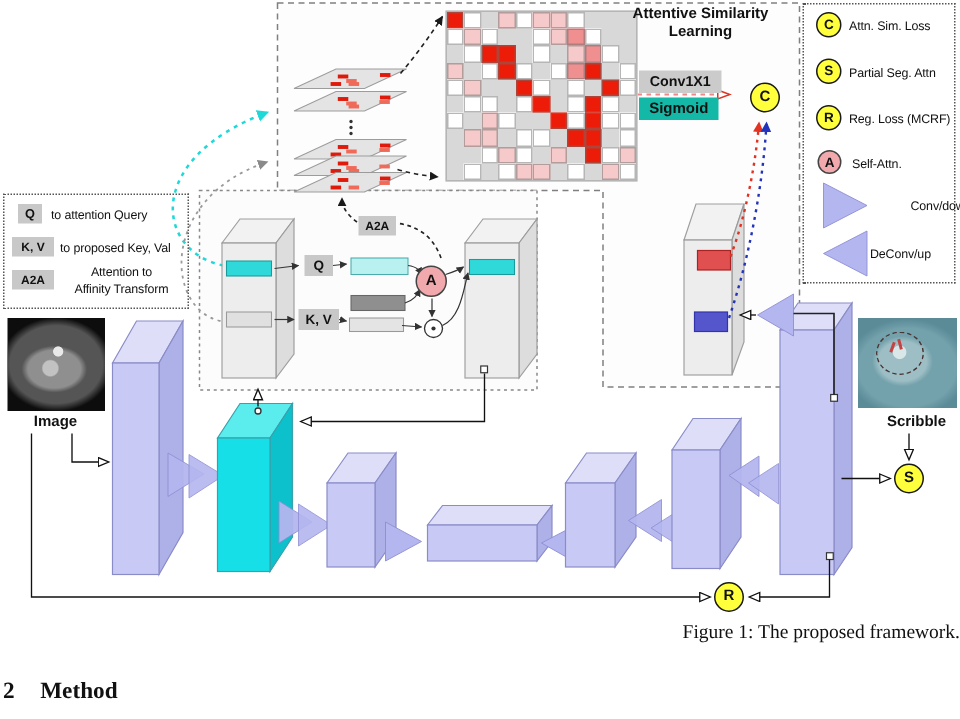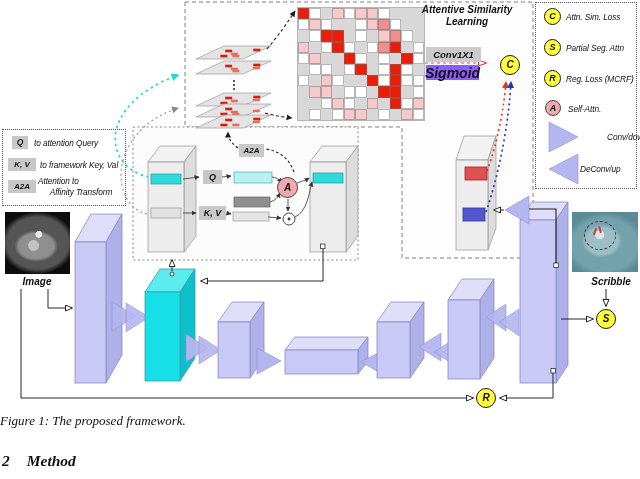--- a/index.html
+++ b/index.html
@@ -1,17 +1,17 @@
 <!DOCTYPE html>
 <html><head>
 <meta charset="utf-8">
 <style>
   html,body{margin:0;padding:0;background:#fff;}
   #stage{position:relative;width:640px;height:479px;background:#fff;overflow:hidden;
-         font-family:"Liberation Sans",sans-serif;color:#111;font-style:italic;}
+         font-family:"Liberation Sans",sans-serif;color:#111;}
   #diagram{position:absolute;left:0;top:0;}
   
   #heatmap{position:absolute;left:297px;top:7px;width:126px;height:112px;display:grid;
            grid-template-columns:repeat(11,1fr);grid-template-rows:repeat(10,1fr);
            background:#d8d8d8;border:1px solid #b5b5b5;}
   .hm-cell{width:100%;height:100%;}
   
   .chip{position:absolute;background:#c8c8c8;color:#111;font-weight:bold;
         display:flex;align-items:center;justify-content:center;line-height:1;}
   
@@ -35,21 +35,21 @@
   #scribble-image{position:absolute;left:572px;top:212px;width:66px;height:60px;
     background:
       radial-gradient(circle at 42% 38%, #d9e7e9 0 8%, rgba(0,0,0,0) 9%),
       radial-gradient(ellipse 55% 50% at 45% 48%, #9cbec4 0 44%, rgba(0,0,0,0) 56%),
       radial-gradient(ellipse 85% 75% at 50% 55%, #73a1ac 0 58%, rgba(0,0,0,0) 72%),
       #5a8b97;}
   #scribble-contour{position:absolute;left:12px;top:9px;width:30px;height:27px;
     border:1.2px dashed #4a3535;border-radius:50%;}
   .scribble-mark{position:absolute;background:#c24444;width:2px;height:7px;}
   
-  #figure-caption{position:absolute;left:0;top:413px;width:640px;text-align:left;
+  #figure-caption{position:absolute;left:0;top:413px;width:640px;text-align:right;
     font-family:"Liberation Serif",serif;font-size:13px;}
   #section-heading{position:absolute;left:2px;top:452px;font-family:"Liberation Serif",serif;
     font-weight:bold;font-size:15.5px;}
   #section-heading .num{margin-right:17px;}
 </style>
 </head>
 <body>
 
 <div id="stage">
 
@@ -372,35 +372,35 @@
       <div class="hm-cell"></div>
       <div class="hm-cell" style="background: rgb(255, 255, 255); box-shadow: rgba(110, 110, 110, 0.5) 0px 0px 0px 1px inset;"></div>
       <div class="hm-cell"></div>
       <div class="hm-cell" style="background: rgb(246, 202, 202); box-shadow: rgba(110, 110, 110, 0.5) 0px 0px 0px 1px inset;"></div>
       <div class="hm-cell" style="background: rgb(255, 255, 255); box-shadow: rgba(110, 110, 110, 0.5) 0px 0px 0px 1px inset;"></div>
     </div>
 
   <div class="titletxt" style="left:402px;top:4px;width:130px;font-size:10px;">Attentive Similarity</div>
   <div class="titletxt" style="left:402px;top:16px;width:130px;font-size:10px;">Learning</div>
   <div class="chip" style="left:426px;top:47px;width:55px;height:15px;font-size:9.5px;background:#cbcbcb;">Conv1X1</div>
-  <div class="chip" style="left:426px;top:65px;width:53px;height:15px;font-size:14px;background:#8b5cf6;">Sigmoid</div>
+  <div class="chip" style="left:426px;top:65px;width:53px;height:15px;font-size:10px;background:#14b8a6;">Sigmoid</div>
   <div class="node yellow" style="left:500px;top:55px;width:20px;height:20px;font-size:10px;">C</div>
 
   <div class="chip" style="left:203px;top:170px;width:19px;height:14px;font-size:9px;">Q</div>
   <div class="chip" style="left:199px;top:206px;width:27px;height:14px;font-size:9px;">K, V</div>
   <div class="chip" style="left:239px;top:144px;width:25px;height:13px;font-size:8px;">A2A</div>
   <div class="node pink" style="left:277px;top:177px;width:21px;height:21px;font-size:10px;border-color:#444;">A</div>
 
   <div class="legendbox" style="left:2px;top:129px;width:124px;height:77px;"></div>
   <div class="chip" style="left:12px;top:136px;width:16px;height:13px;font-size:8.5px;">Q</div>
   <div class="leg-label" style="left:34px;top:138px;">to attention Query</div>
   <div class="chip" style="left:8px;top:158px;width:28px;height:13px;font-size:8px;">K, V</div>
-  <div class="leg-label" style="left:40px;top:160px;">to framework Key, Val</div>
+  <div class="leg-label" style="left:40px;top:160px;">to proposed Key, Val</div>
   <div class="chip" style="left:8px;top:180px;width:28px;height:13px;font-size:8px;">A2A</div>
-  <div class="leg-label" style="left:38px;top:176px;width:86px;text-align:left;">Attention to</div>
+  <div class="leg-label" style="left:38px;top:176px;width:86px;text-align:center;">Attention to</div>
   <div class="leg-label" style="left:38px;top:187px;width:86px;text-align:center;">Affinity Transform</div>
 
   <div class="legendbox" style="left:535px;top:2px;width:102px;height:187px;"></div>
   <div class="node yellow" style="left:544px;top:8px;width:17px;height:17px;font-size:9px;">C</div>
   <div class="leg-label" style="left:566px;top:12px;">Attn. Sim. Loss</div>
   <div class="node yellow" style="left:544px;top:39px;width:17px;height:17px;font-size:9px;">S</div>
   <div class="leg-label" style="left:566px;top:43px;">Partial Seg. Attn</div>
   <div class="node yellow" style="left:544px;top:70px;width:17px;height:17px;font-size:9px;">R</div>
   <div class="leg-label" style="left:566px;top:74px;">Reg. Loss (MCRF)</div>
   <div class="node pink" style="left:545px;top:100px;width:16px;height:16px;font-size:9px;border-color:#444;">A</div>

